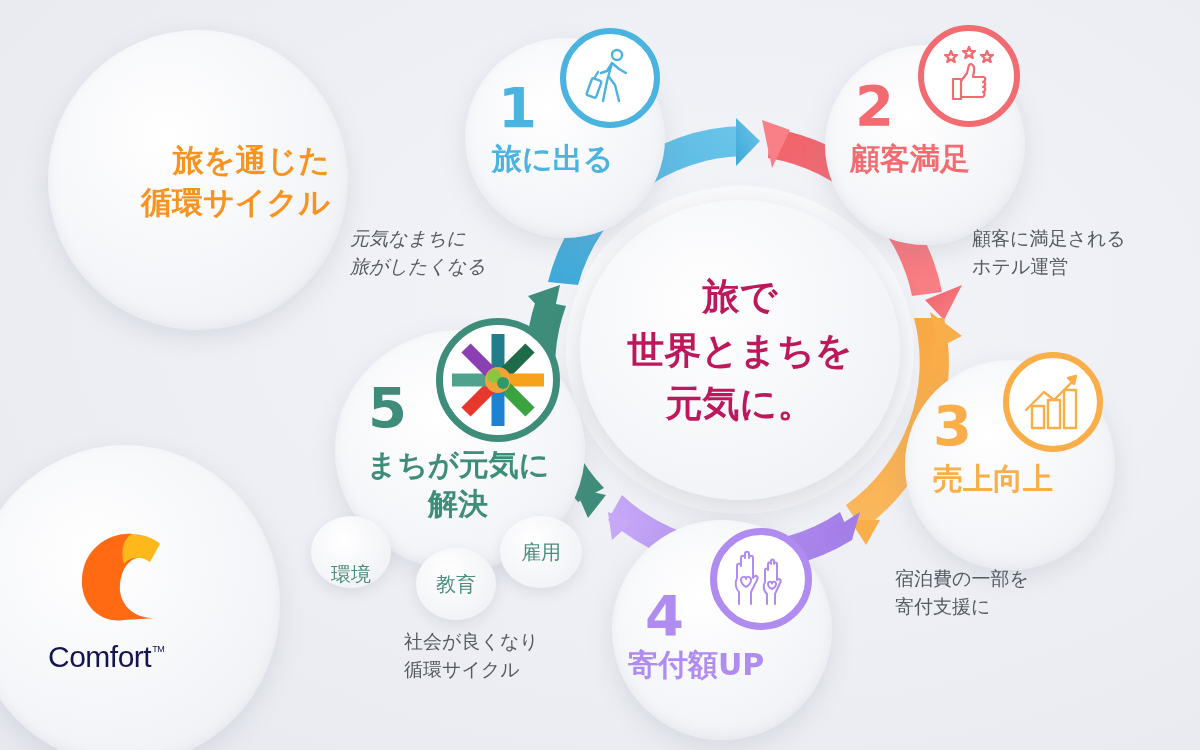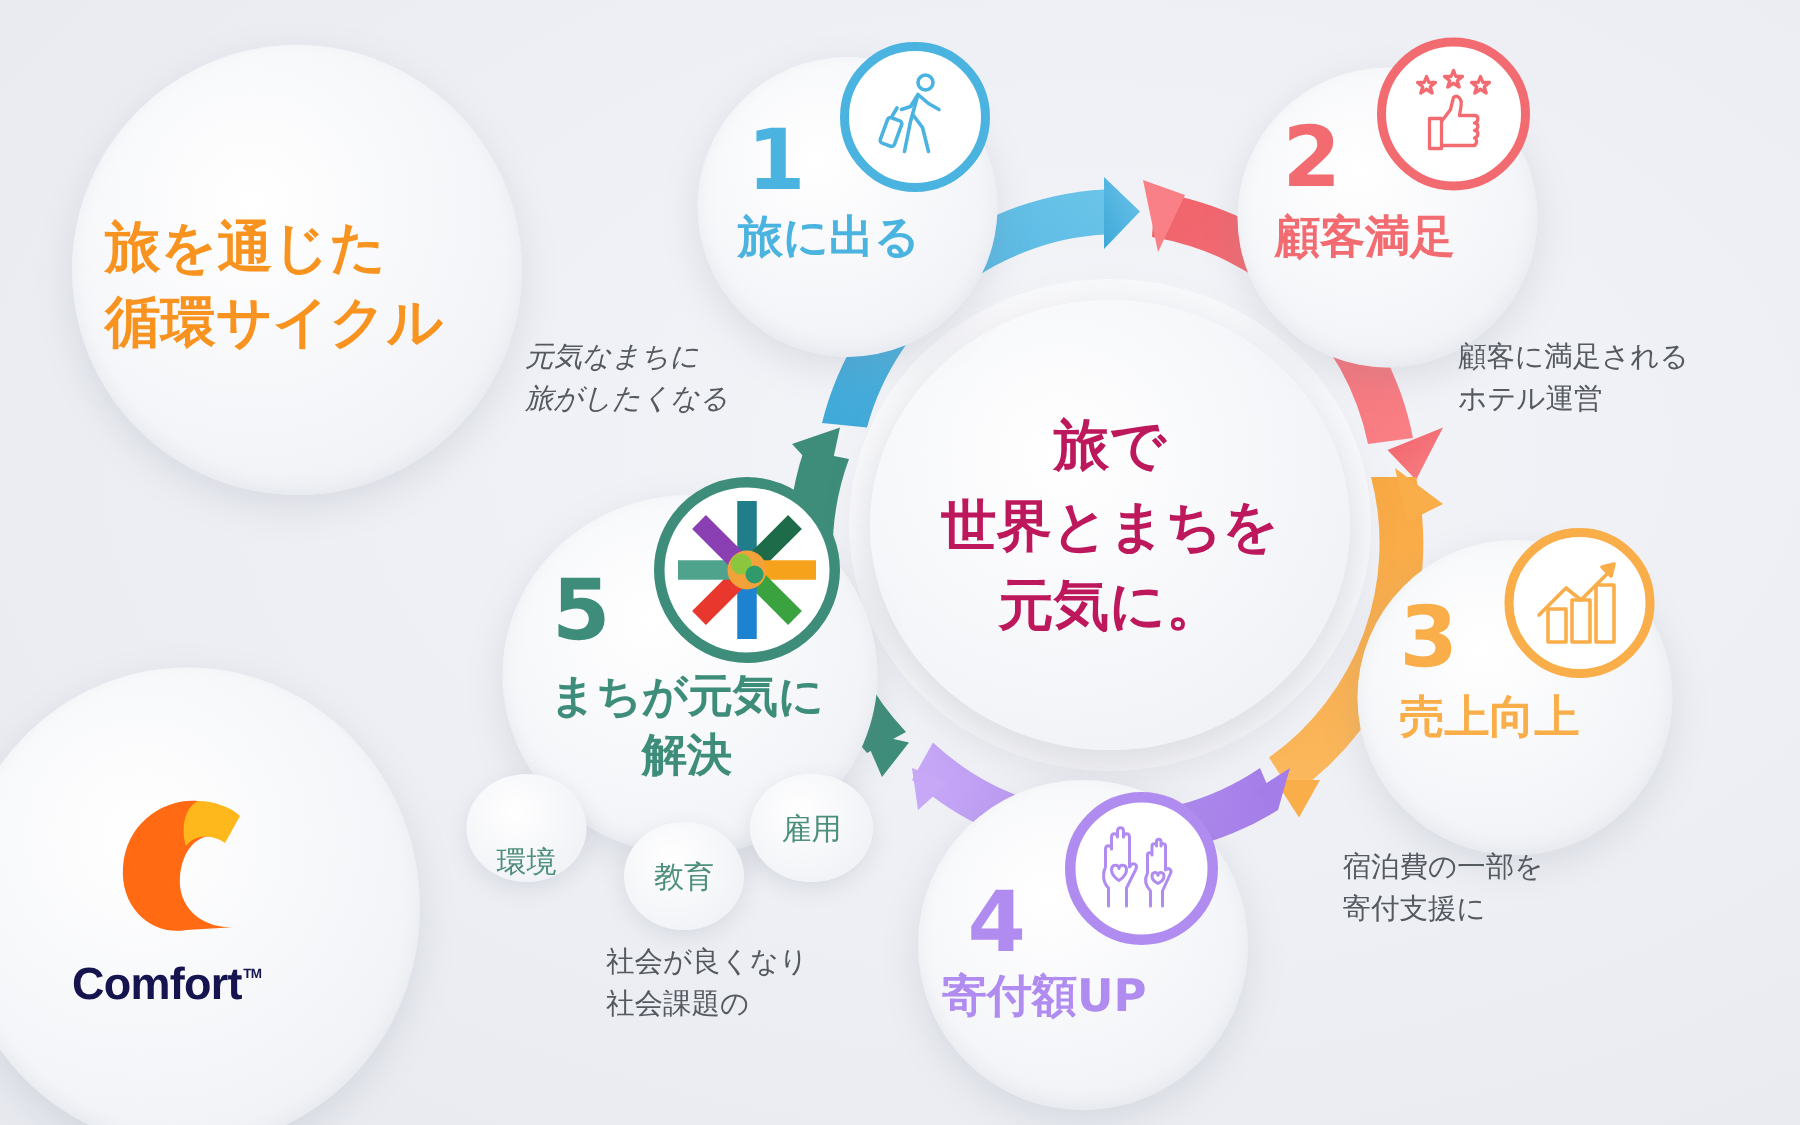--- a/index.html
+++ b/index.html
@@ -39,23 +39,23 @@
     .caption {
       position: absolute;
       font-size: 19px;
       line-height: 1.45;
       color: #555a61;
       white-space: pre-line;
     }
     .title-left {
       position: absolute;
       left: 70px; top: 140px; width: 260px;
-      text-align: left;
-      font-weight: bold;
-      font-size: 37px;
+      text-align: right;
+      font-weight: bold;
+      font-size: 31px;
       line-height: 1.35;
       color: #f7931e;
       white-space: pre-line;
     }
     .center-text {
       position: absolute;
       left: 590px; top: 270px; width: 300px;
       text-align: center;
       font-weight: bold;
       font-size: 37px;
@@ -69,21 +69,21 @@
       background: radial-gradient(circle at 40% 35%, #ffffff 0%, #f4f5f8 60%, #eceef2 100%);
       box-shadow: 0 5px 14px rgba(120,125,145,0.16);
       display: flex; align-items: center; justify-content: center;
       color: #4d8e7c;
       font-size: 20px;
     }
     .brand-name {
       position: absolute;
       left: 48px; top: 640px;
       font-family: "Liberation Sans", sans-serif;
-      font-weight: bold;
+      font-weight: normal;
       font-size: 30px;
       color: #15144f;
       letter-spacing: -0.5px;
     }
     .brand-name sup { font-size: 9px; vertical-align: top; position: relative; top: 4px; margin-left: 1px; }
   </style>
 </head>
 <body>
 
 <div class="bubble" style="left:48px; top:30px; width:300px; height:300px;"></div>
@@ -219,21 +219,21 @@
 <div class="sub-bubble" style="left:311px; top:516px; width:80px; height:72px;align-items:flex-end;">
   <span>環境</span>
 </div>
 <div class="sub-bubble" style="left:416px; top:548px; width:80px; height:72px;">
   <span>教育</span>
 </div>
 <div class="sub-bubble" style="left:500px; top:516px; width:82px; height:72px;">
   <span>雇用</span>
 </div>
 <div class="caption" style="left:404px; top:628px;">社会が良くなり
-社会課題の</div>
+循環サイクル</div>
 
 <svg style="position:absolute; left:70px; top:528px;" width="96" height="100" viewBox="0 0 96 100">
   <path d="M62 6 C40 4 14 20 12 50 C10 78 32 96 54 92 L88 90 C66 92 48 78 50 56 C52 36 64 26 78 30 Z" fill="#ff6a13"></path>
   <path d="M62 6 C72 6 84 10 90 16 L80 34 C72 28 60 28 54 36 C50 22 54 10 62 6 Z" fill="#ffb81c"></path>
 </svg>
 <div class="brand-name">
   <span>Comfort</span><sup>TM</sup>
 </div>
 
 </body></html>

